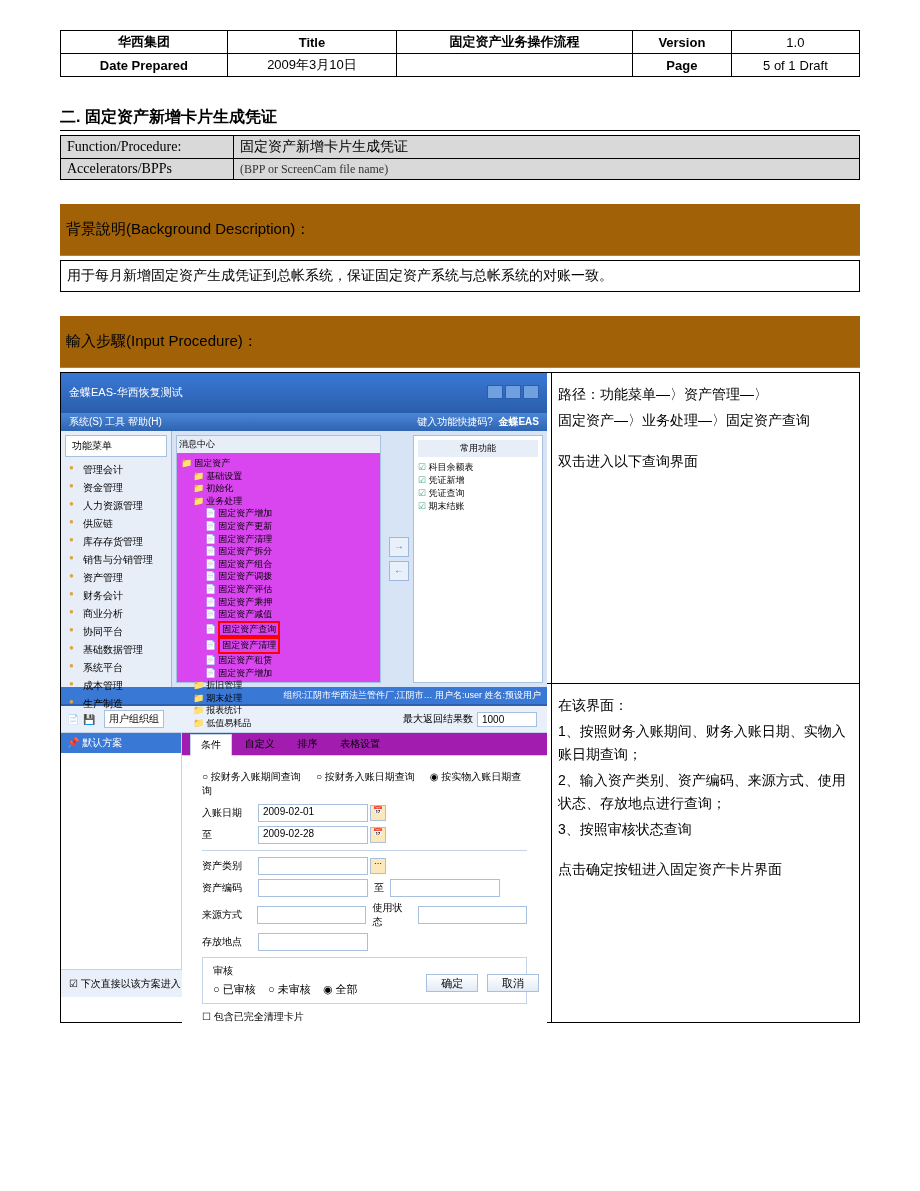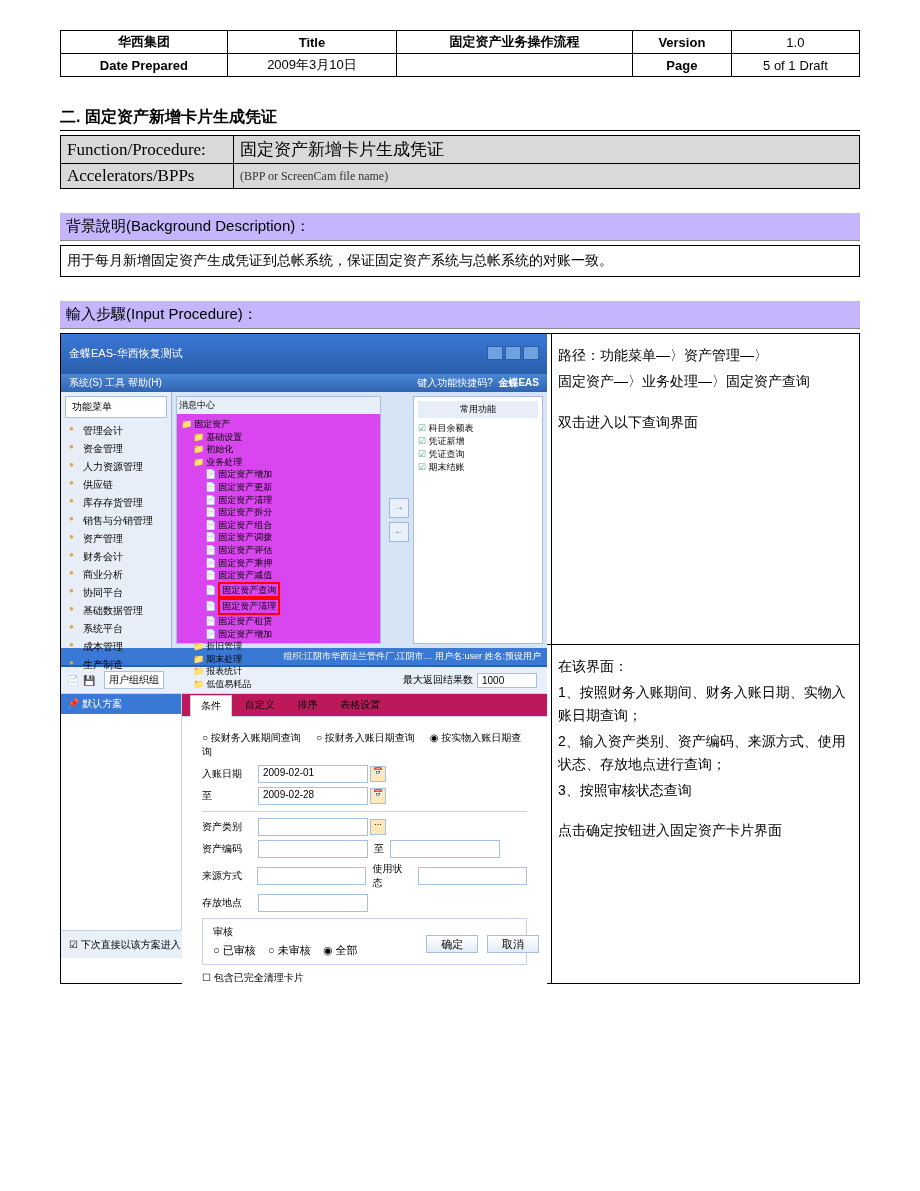--- a/index.html
+++ b/index.html
@@ -11,25 +11,25 @@
     background: #fff;
     width: 800px;
   }
   table { border-collapse: collapse; }
   .hdr-table { width: 100%; border: 1.5px solid #000; }
   .hdr-table td { border: 1px solid #000; padding: 2px 6px; text-align: center; font-size: 13px; }
   .hdr-table .bold { font-weight: bold; }
   .sec-title { font-weight: bold; font-size: 16px; margin-top: 30px; border-bottom: 1px solid #000; padding-bottom: 2px; }
   .grey-row td { background: #d9d9d9; }
   .t2 { width: 100%; margin-top: 4px; }
-  .t2 td { border: 1px solid #000; padding: 2px 6px; font-size: 17px; }
+  .t2 td { border: 1px solid #000; padding: 2px 6px; font-size: 14px; }
   .t2 .lbl { width: 160px; font-family: "Times New Roman", serif; }
   .t2 .val { font-family: "SimSun"; }
   .t2 .hint { font-family: "Times New Roman"; font-size: 12px; color:#333; }
-  .grey-head { background: #c4b5fd; padding: 4px 6px; font-size: 15px; margin-top: 24px; border-bottom:1px solid #888; }
+  .grey-head { background: #a16207; padding: 16px 6px; font-size: 15px; margin-top: 24px; border-bottom:1px solid #888; }
   .desc-box { border: 1px solid #000; padding: 6px; font-size: 14px; margin-top: 4px; }
   .proc-table { width: 100%; margin-top: 4px; border: 1px solid #000; }
   .proc-table > tbody > tr > td { border: 1px solid #000; vertical-align: top; padding: 6px; font-size: 14px; }
   .shot-cell { width: 490px; padding: 0 !important; }
   .right-cell p { margin: 4px 0; line-height: 1.6; }
   
   .shot1 { width: 486px; height: 310px; position: relative; font-size:10px; font-family:"Microsoft YaHei", sans-serif; }
   .win-title { background: linear-gradient(#3a78d6,#2a5eab); color:#fff; padding:12px 8px; font-size:11px; display:flex; justify-content:space-between; }
   .win-title .btns span { display:inline-block; width:14px; height:12px; background:#6fa0e0; margin-left:2px; border:1px solid #2a5eab; }
   .menu-bar { background:linear-gradient(#4a86d8,#2f64b0); color:#fff; padding:2px 8px; font-size:10px; display:flex; justify-content:space-between; }
@@ -51,21 +51,21 @@
   .arrowcol { display:flex; flex-direction:column; justify-content:center; padding:0 2px;}
   .status-bar { background:#3a78d6; color:#fff; font-size:9px; padding:2px 6px; text-align:right;}
   
   .shot2 { width:486px; height:338px; font-size:10px; font-family:"Microsoft YaHei",sans-serif; }
   .dlg-title { background:linear-gradient(#3a78d6,#2a5eab); color:#fff; padding:4px 8px; display:flex; justify-content:space-between;}
   .dlg-title .close { background:#e05a2f; color:#fff; width:16px; text-align:center; border-radius:2px;}
   .toolbar2 { background:#eaf0fa; padding:4px 6px; border-bottom:1px solid #c3d4ea; display:flex; align-items:center; font-size:10px;}
   .toolbar2 .drop { border:1px solid #a8c0dd; background:#fff; padding:1px 4px; margin:0 4px; }
   .toolbar2 .spacer { flex:1; }
   .schemebar { background:#3a78d6; color:#fff; padding:3px 6px; font-size:10px;}
-  .tabs2 { background:#be185d; padding:0 8px; border-bottom:1px solid #c3d4ea;}
+  .tabs2 { background:#a21caf; padding:0 8px; border-bottom:1px solid #c3d4ea;}
   .tabs2 span { display:inline-block; padding:3px 10px; font-size:10px; }
   .tabs2 span.active { background:#fff; border:1px solid #c3d4ea; border-bottom:1px solid #fff; position:relative; top:1px;}
   .form2 { background:#fff; padding:8px 20px; font-size:11px;}
   .radio-row { margin:6px 0;}
   .radio-row label { margin-right:12px; font-size:10px;}
   .frow { display:flex; align-items:center; margin:4px 0; font-size:10px;}
   .frow .flab { width:56px; }
   .frow .fin { border:1px solid #a8c0dd; background:#fff; padding:1px 4px; width:100px; height:14px;}
   .frow .cal { width:14px; height:14px; border:1px solid #a8c0dd; background:#fce8b8; margin-left:2px; font-size:8px; text-align:center;}
   .fieldset2 { border:1px solid #c3d4ea; padding:6px 10px; margin-top:6px;}

